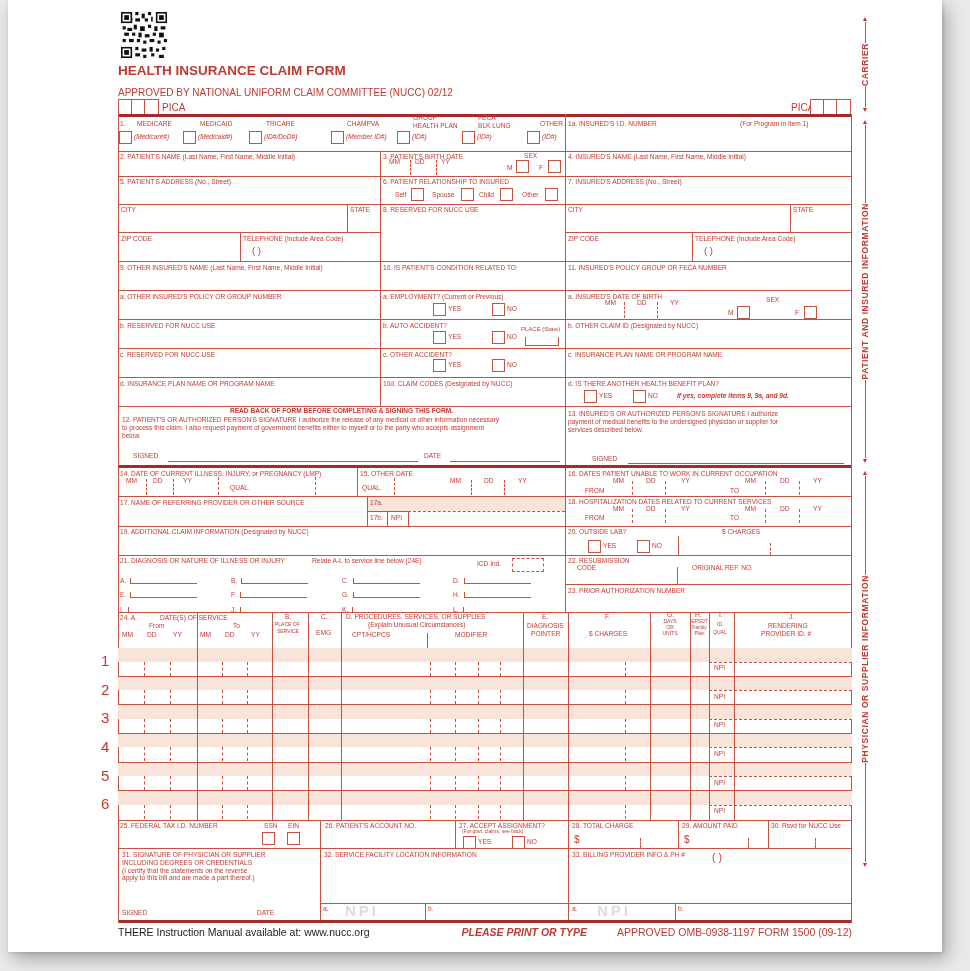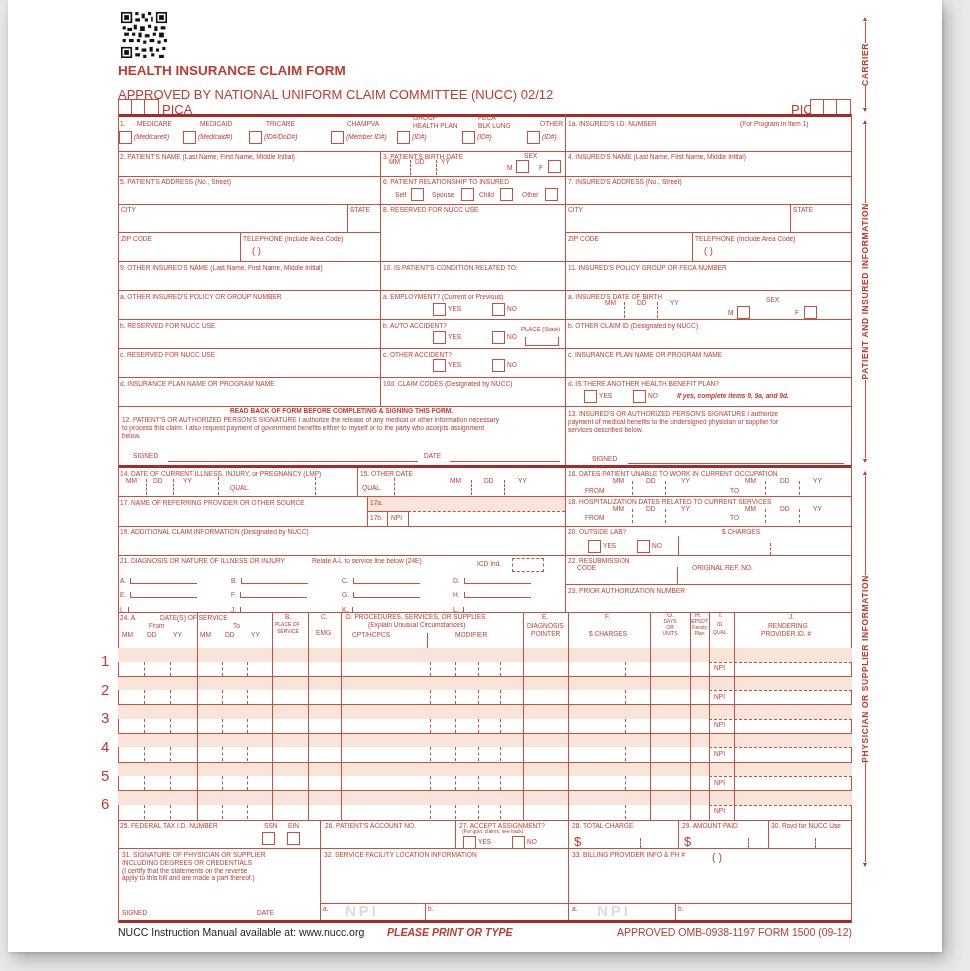--- a/index.html
+++ b/index.html
@@ -4,21 +4,21 @@
 <style>
   :root{
     --red:#c03a30; --line:#c8503f; --dark:#a82a28; --pink:#f9e4da;
     --npi:#dcdcdc; --ink:#1a1a1a;
   }
   html,body{margin:0;padding:0}
   body{width:970px;height:971px;background:#e9e9e9;font-family:"Liberation Sans",sans-serif;overflow:hidden}
   #stage{position:relative;width:970px;height:743px}
   #paper{position:absolute;left:8px;top:0;width:934px;height:952px;background:#fff;box-shadow:5px 7px 16px rgba(0,0,0,.28),1px 1px 3px rgba(0,0,0,.15)}
   .t{position:absolute;font-size:6.6px;line-height:1.18;color:var(--red);white-space:pre-line}
-  .t5{font-size:5px}.t6{font-size:6px}.t7{font-size:13px}
+  .t5{font-size:5px}.t6{font-size:6px}.t7{font-size:10px}
   .t9{font-size:9.5px}.t10{font-size:10.5px}.t13{font-size:13.5px}
   .b{font-weight:bold}.i{font-style:italic}.blk{color:var(--ink)}
   .hl,.vl,.hd,.vd,.bar{position:absolute}
   .hl{height:1px;background:var(--line)}
   .vl{width:1px;background:var(--line)}
   .hd{height:0;border-top:1px dashed var(--line)}
   .vd{width:0;border-left:1px dashed var(--line)}
   .bar{height:3px;background:var(--dark)}
   .cb{position:absolute;width:11px;height:11px;border:1px solid var(--line);background:#fff}
   .shade{position:absolute;background:var(--pink)}
@@ -660,22 +660,22 @@
   <span class="t" style="left:324px;top:851px">32. SERVICE FACILITY LOCATION INFORMATION</span>
   <span class="t" style="left:572px;top:851px">33. BILLING PROVIDER INFO &amp; PH #</span>
   <span class="t t10" style="left:712px;top:851px">(        )</span>
   <span class="t" style="left:323px;top:905px">a.</span>
   <span class="npiwm" style="left:345px;top:902px">NPI</span>
   <span class="t" style="left:428px;top:905px">b.</span>
   <span class="t" style="left:572px;top:905px">a.</span>
   <span class="npiwm" style="left:597px;top:902px">NPI</span>
   <span class="t" style="left:678px;top:905px">b.</span>
 
-  <span class="t t10 blk" style="left:118px;top:926px">NUCC Instruction Manual available at: www.nucc.org</span>
-  <div class="t t10 b i" style="left:387px;top:926px;width:200px;text-align:left;position:absolute">PLEASE PRINT OR TYPE</div>
+  <span class="t t10 blk" style="left:118px;top:926px">THERE Instruction Manual available at: www.nucc.org</span>
+  <div class="t t10 b i" style="left:387px;top:926px;width:200px;text-align:right;position:absolute">PLEASE PRINT OR TYPE</div>
   <div class="t t10" style="left:600px;top:926px;width:252px;text-align:right;position:absolute">APPROVED OMB-0938-1197 FORM 1500 (09-12)</div>
 
   <div class="vlab" style="left:857px;top:16px;height:97px">
     <span class="arr">▲</span>
       <span class="stem"></span>
     <span class="vtxt">CARRIER</span>
     <span class="stem"></span>
       <span class="arr">▼</span>
   </div>
   <div class="vlab" style="left:857px;top:119px;height:345px">

